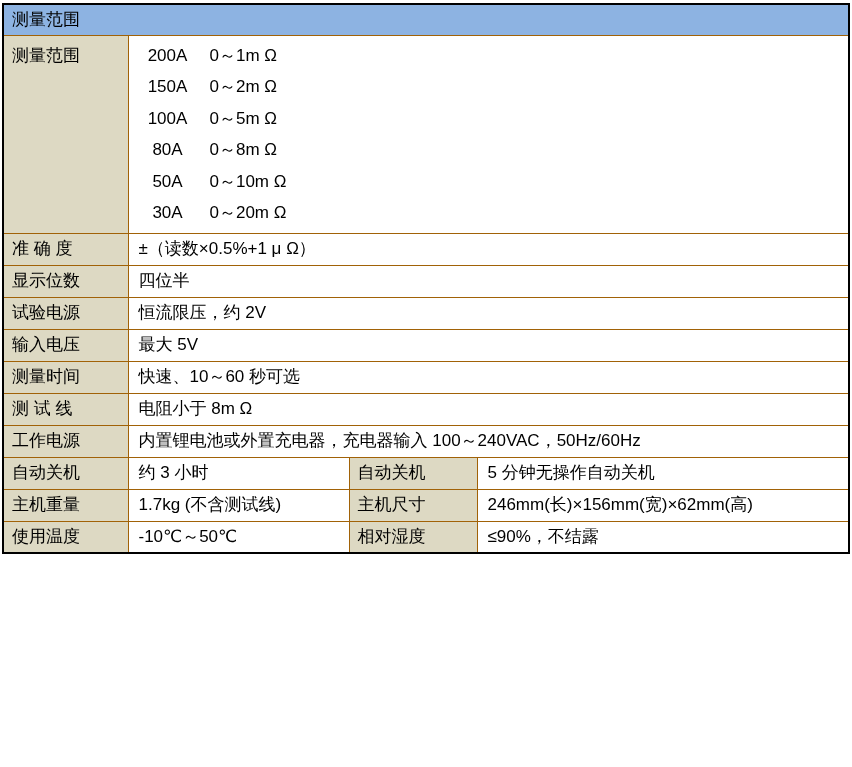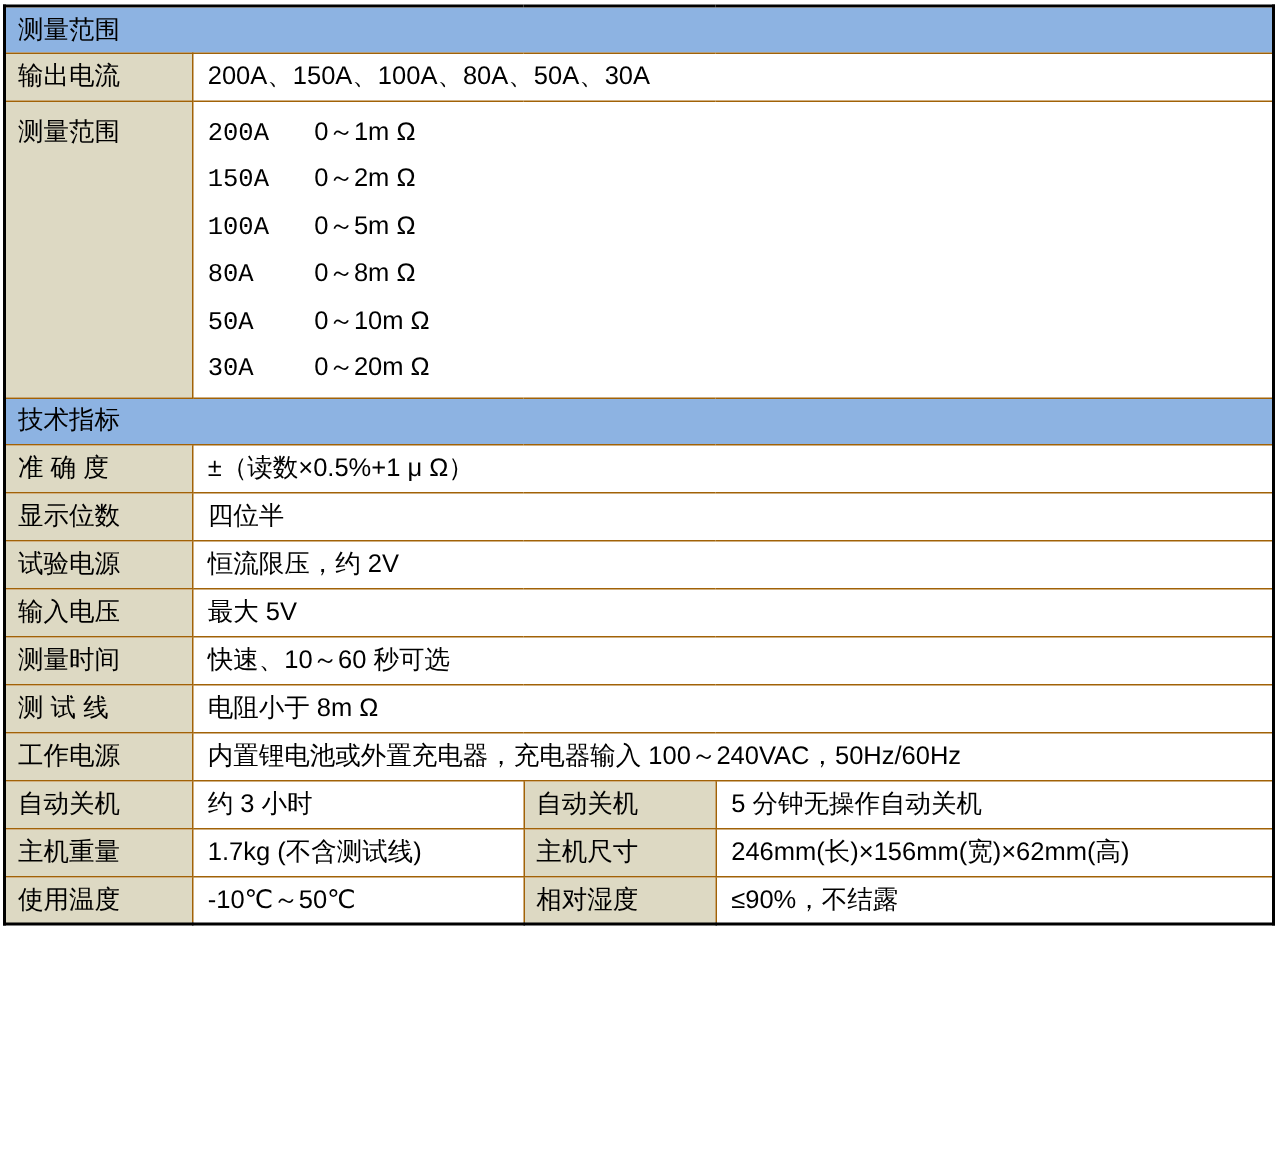--- a/index.html
+++ b/index.html
@@ -50,45 +50,40 @@
     padding-top: 4px;
     padding-bottom: 4px;
   }
   .range-line {
     height: 31.5px;
     line-height: 31.5px;
   }
   .cur {
     display: inline-block;
     width: 58px;
-    text-align: left;
-    font-family: Liberation Mono, monospace;
+    text-align: center;
   }
   .rng {
     padding-left: 13px;
   }
 </style>
 </head>
 <body>
 
 <table class="spec-table">
   <colgroup>
     <col style="width:125px">
     <col style="width:221px">
     <col style="width:128px">
     <col style="width:372px">
   </colgroup>
 
   <tbody>
       <tr class="row-header">
     <td class="section-header" colspan="4">测量范围</td>
-  </tr>
-  <tr class="row-normal">
-    <td class="lbl">输出电流</td>
-    <td class="val" colspan="3">200A、150A、100A、80A、50A、30A</td>
   </tr>
   <tr class="row-big">
     <td class="lbl lbl-top">测量范围</td>
     <td class="val val-multi" colspan="3">
       <div class="range-line">
         <span class="cur">200A</span><span class="rng">0～1m Ω</span>
       </div>
       <div class="range-line">
         <span class="cur">150A</span><span class="rng">0～2m Ω</span>
       </div>
@@ -100,23 +95,20 @@
       </div>
       <div class="range-line">
         <span class="cur">50A</span><span class="rng">0～10m Ω</span>
       </div>
       <div class="range-line">
         <span class="cur">30A</span><span class="rng">0～20m Ω</span>
       </div>
     </td>
   </tr>
 
-  <tr class="row-header">
-    <td class="section-header" colspan="4">技术指标</td>
-  </tr>
   <tr class="row-normal">
     <td class="lbl">准 确 度</td>
     <td class="val" colspan="3">±（读数×0.5%+1 μ Ω）</td>
   </tr>
   <tr class="row-normal">
     <td class="lbl">显示位数</td>
     <td class="val" colspan="3">四位半</td>
   </tr>
   <tr class="row-normal">
     <td class="lbl">试验电源</td>

